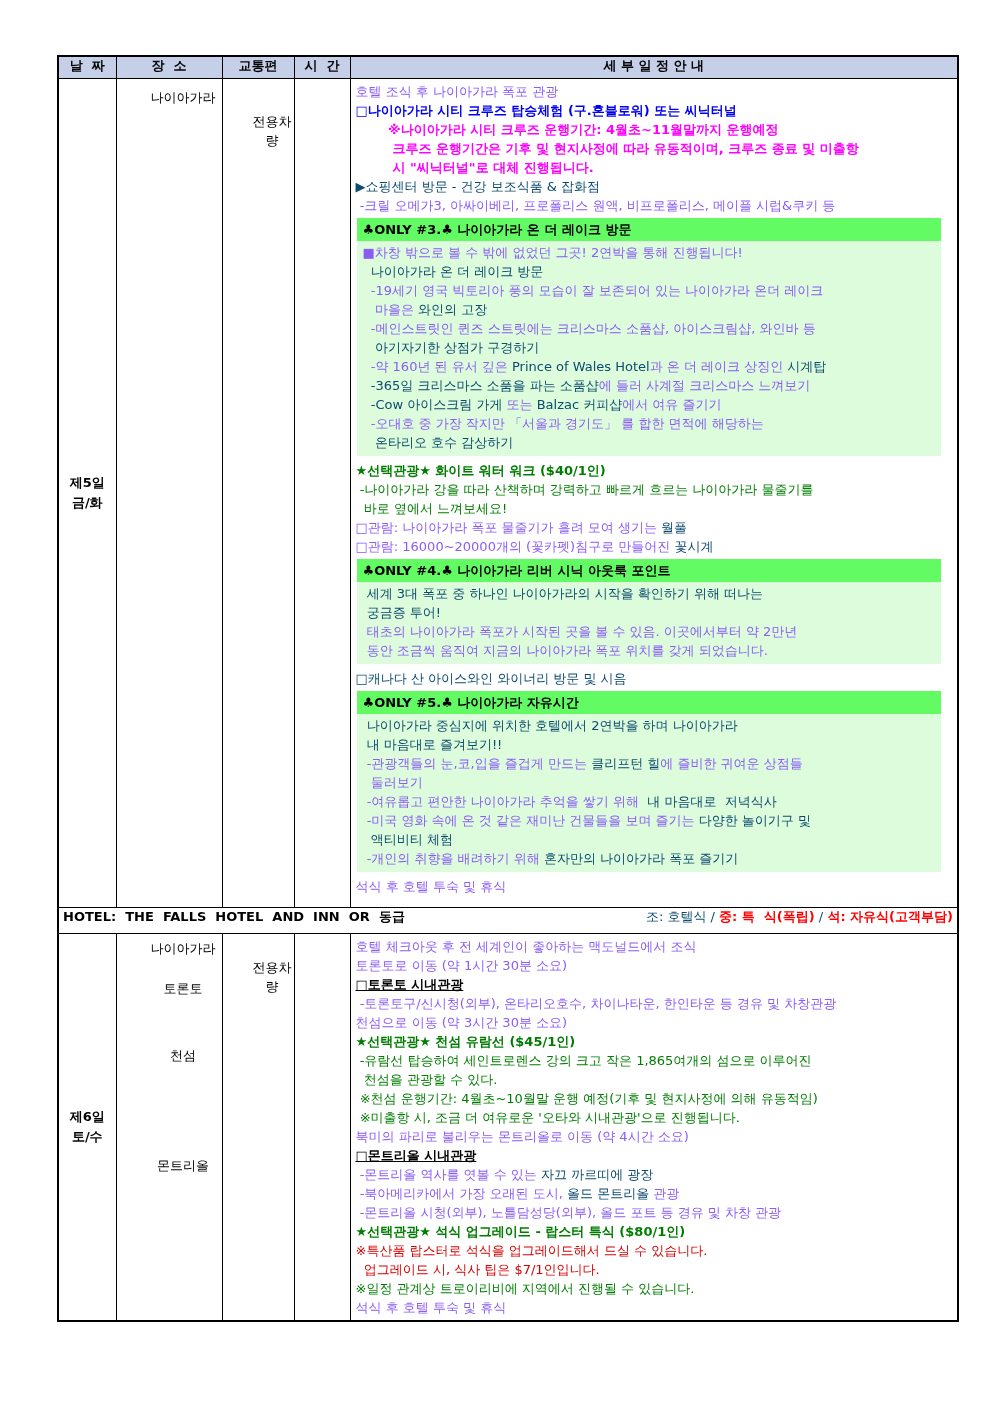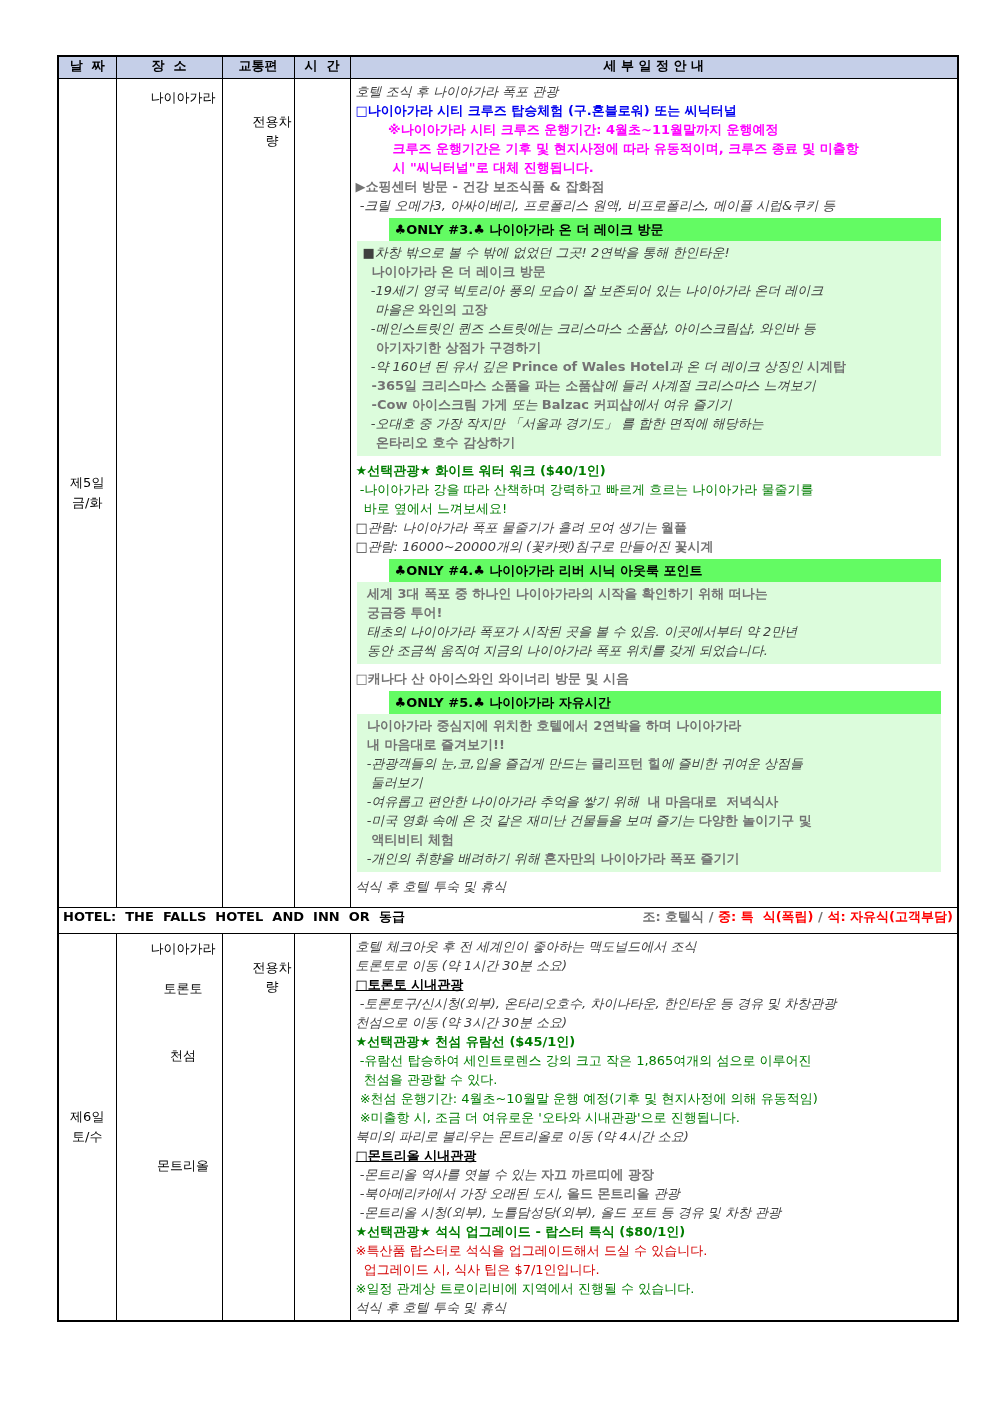--- a/index.html
+++ b/index.html
@@ -8,38 +8,38 @@
   }
   *{box-sizing:border-box;}
   html,body{margin:0;padding:0;background:#ffffff;}
   body{width:992px;height:1403px;font-family:"DejaVu Sans",sans-serif;font-size:13px;color:#000;}
   .page{width:902px;margin:55px 33px 0 57px;}
   table.itin{border-collapse:collapse;width:100%;border:2px solid #000;table-layout:fixed;}
   table.itin th, table.itin td{border:1px solid #000;padding:0;vertical-align:top;}
   thead th{background:var(--header-bg);height:22px;font-weight:bold;text-align:center;vertical-align:middle;white-space:pre;}
   .r-day1 td{height:829px;}
   .r-day2 td{height:379px;}
-  .date-cell{vertical-align:middle !important;text-align:center;font-weight:normal;line-height:20px;}
+  .date-cell{vertical-align:middle !important;text-align:center;font-weight:bold;line-height:20px;}
   .place-cell{text-align:center;}
   .trans-cell{text-align:center;}
   .pl{line-height:19px;padding-left:28px;}
   .d1-p0{margin-top:9px;}
   .d1-tr{margin-top:33px;}
   .d2-p0{margin-top:5px;}
   .d2-p1{margin-top:21px;}
   .d2-p2{margin-top:48px;}
   .d2-p3{margin-top:91px;}
   .d2-tr{margin-top:24px;}
   .detail-cell{padding:3px 2px 3px 5px !important;}
   .ln{white-space:pre-wrap;line-height:19px;min-height:19px;}
   .only-box{margin:3px 14px 5px 1px;}
-  .only-head{background:var(--only-title-bg);font-weight:bold;padding:2px 6px;line-height:19px;margin-left:32px;}
+  .only-head{background:var(--only-title-bg);font-weight:bold;padding:2px 6px;line-height:19px;}
   .only-body{background:var(--only-body-bg);padding:2px 6px 4px 6px;}
-  .s-k{color:#404040;font-style:italic;}
-  .s-kb{color:#737373;font-weight:bold;}
+  .s-k{color:#8b5cf6;}
+  .s-kb{color:#0c4a6e;font-weight:normal;}
   .s-kbu{color:#000;font-weight:bold;text-decoration:underline;}
   .s-bl{color:var(--blue);font-weight:bold;}
   .s-m{color:var(--magenta);font-weight:bold;margin-left:28px;}
   .s-g{color:var(--green);}
   .s-gb{color:var(--green);font-weight:bold;}
   .s-r{color:var(--red);}
   .s-rb{color:var(--red-bright);font-weight:bold;}
   .r-hotel td{border-bottom:3px solid #000;}
   .hotel-line{display:flex;justify-content:space-between;align-items:flex-start;height:25px;padding:0 4px;font-weight:bold;white-space:pre;}
   .footer{text-align:center;font-weight:bold;font-size:14px;margin-top:9px;white-space:pre;}
@@ -83,21 +83,21 @@
               <div class="ln"><span class="s-k">호텔 조식 후 나이아가라 폭포 관광</span></div>
               <div class="ln"><span class="s-bl">□나이아가라 시티 크루즈 탑승체험 (구.혼블로워) 또는 씨닉터널</span></div>
               <div class="ln"><span class="s-m"> ※나이아가라 시티 크루즈 운행기간: 4월초~11월말까지 운행예정</span></div>
               <div class="ln"><span class="s-m">  크루즈 운행기간은 기후 및 현지사정에 따라 유동적이며, 크루즈 종료 및 미출항</span></div>
               <div class="ln"><span class="s-m">  시 "씨닉터널"로 대체 진행됩니다.</span></div>
               <div class="ln"><span class="s-kb">▶쇼핑센터 방문 - 건강 보조식품 &amp; 잡화점</span></div>
               <div class="ln"><span class="s-k"> -크릴 오메가3, 아싸이베리, 프로폴리스 원액, 비프로폴리스, 메이플 시럽&amp;쿠키 등</span></div>
               <div class="only-box">
                 <div class="only-head">♣ONLY #3.♣ 나이아가라 온 더 레이크 방문</div>
                 <div class="only-body">
-                  <div class="ln"><span class="s-k">■차창 밖으로 볼 수 밖에 없었던 그곳! 2연박을 통해 한인타운!</span></div>
+                  <div class="ln"><span class="s-k">■차창 밖으로 볼 수 밖에 없었던 그곳! 2연박을 통해 진행됩니다!</span></div>
                   <div class="ln"><span class="s-kb">  나이아가라 온 더 레이크 방문</span></div>
                   <div class="ln"><span class="s-k">  -19세기 영국 빅토리아 풍의 모습이 잘 보존되어 있는 나이아가라 온더 레이크</span></div>
                   <div class="ln"><span class="s-k">   마을은 </span><span class="s-kb">와인의 고장</span></div>
                   <div class="ln"><span class="s-k">  -메인스트릿인 퀸즈 스트릿에는 크리스마스 소품샵, 아이스크림샵, 와인바 등</span></div>
                   <div class="ln"><span class="s-kb">   아기자기한 상점가 구경하기</span></div>
                   <div class="ln"><span class="s-k">  -약 160년 된 유서 깊은 </span><span class="s-kb">Prince of Wales Hotel</span><span class="s-k">과 온 더 레이크 상징인 </span><span class="s-kb">시계탑</span></div>
                   <div class="ln"><span class="s-kb">  -365일 크리스마스 소품을 파는 소품샵</span><span class="s-k">에 들러 사계절 크리스마스 느껴보기</span></div>
                   <div class="ln"><span class="s-kb">  -Cow 아이스크림 가게</span><span class="s-k"> 또는 </span><span class="s-kb">Balzac 커피샵</span><span class="s-k">에서 여유 즐기기</span></div>
                   <div class="ln"><span class="s-k">  -오대호 중 가장 작지만 「서울과 경기도」 를 합한 면적에 해당하는</span></div>
                   <div class="ln"><span class="s-kb">   온타리오 호수 감상하기</span></div>

